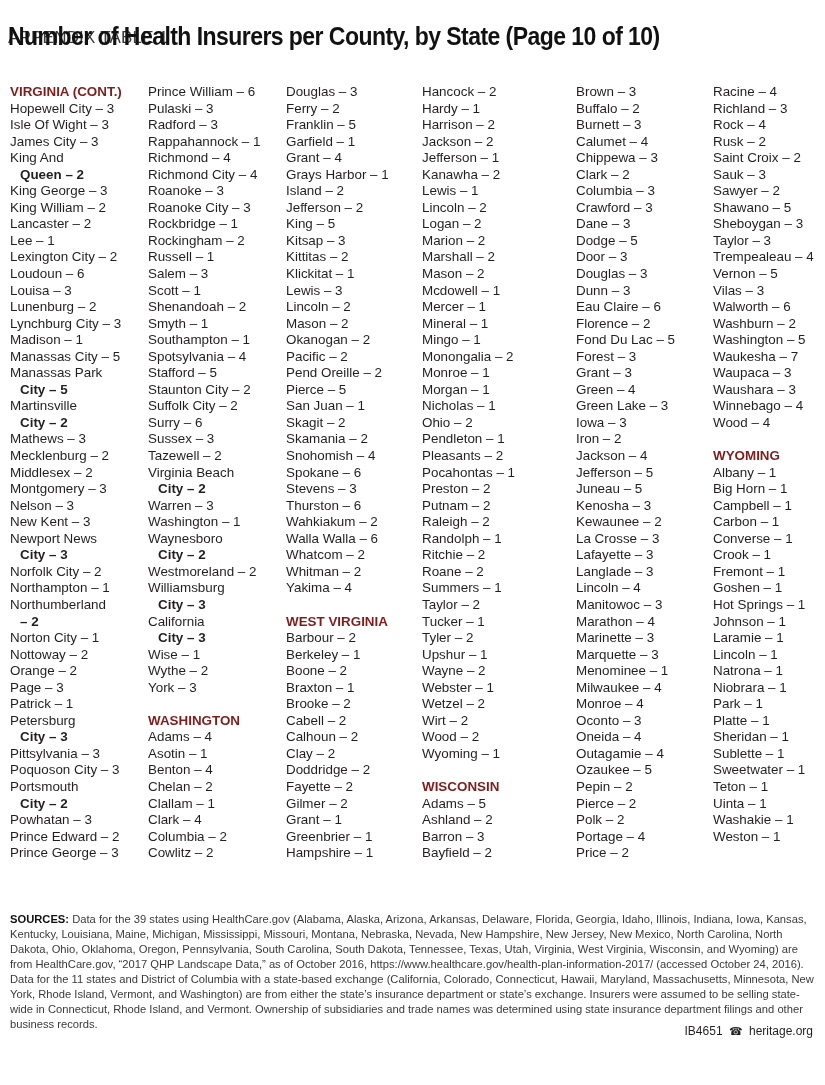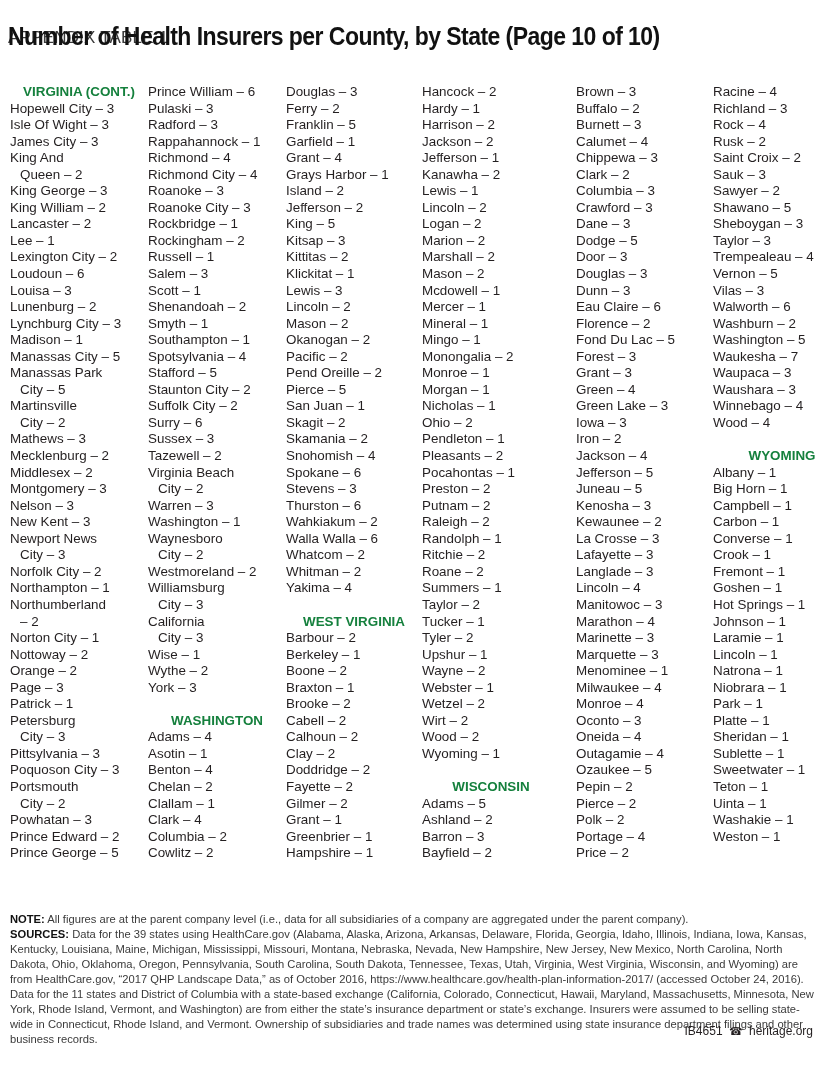--- a/index.html
+++ b/index.html
@@ -25,22 +25,22 @@
       display: flex;
     }
     .col { width: 138px; }
     .col:nth-child(3) { width: 136px; }
     .col:nth-child(4) { width: 138px; }
     .col:nth-child(5) { width: 137px; margin-left: 16px; }
     .line {
       font-size: 13.4px; line-height: 16.55px; height: 16.55px;
       white-space: nowrap; color: #231f20;
     }
-    .line.indent { padding-left: 10px; }
-    .line.head { font-weight: bold; color: #15803d; text-align: center; }
+    .line.indent { padding-left: 10px; font-weight: bold; }
+    .line.head { font-weight: bold; color: #7f1d1d; }
     .line.blank { }
     .notes {
       position: absolute; left: 10px; top: 912px; width: 805px;
       font-size: 11.2px; line-height: 15px; color: #3a3a3a;
     }
     .notes b { color: #111; }
     .footer {
       position: absolute; right: 12px; top: 1024px;
       font-size: 12px; color: #231f20; white-space: nowrap;
     }
@@ -93,21 +93,21 @@
       <div class="line">Page – 3</div>
       <div class="line">Patrick – 1</div>
       <div class="line">Petersburg</div>
       <div class="line indent">City – 3</div>
       <div class="line">Pittsylvania – 3</div>
       <div class="line">Poquoson City – 3</div>
       <div class="line">Portsmouth</div>
       <div class="line indent">City – 2</div>
       <div class="line">Powhatan – 3</div>
       <div class="line">Prince Edward – 2</div>
-      <div class="line">Prince George – 5</div>
+      <div class="line">Prince George – 3</div>
     </div>
     <div class="col">
       <div class="line">Prince William – 6</div>
       <div class="line">Pulaski – 3</div>
       <div class="line">Radford – 3</div>
       <div class="line">Rappahannock – 1</div>
       <div class="line">Richmond – 4</div>
       <div class="line">Richmond City – 4</div>
       <div class="line">Roanoke – 3</div>
       <div class="line">Roanoke City – 3</div>
@@ -342,21 +342,20 @@
       <div class="line">Sublette – 1</div>
       <div class="line">Sweetwater – 1</div>
       <div class="line">Teton – 1</div>
       <div class="line">Uinta – 1</div>
       <div class="line">Washakie – 1</div>
       <div class="line">Weston – 1</div>
     </div>
   </div>
 
 <div class="notes">
-  <div><b>NOTE:</b><span> All figures are at the parent company level (i.e., data for all subsidiaries of a company are aggregated under the parent company).</span></div>
   <div><b>SOURCES:</b><span> Data for the 39 states using HealthCare.gov (Alabama, Alaska, Arizona, Arkansas, Delaware, Florida, Georgia, Idaho, Illinois, Indiana, Iowa, Kansas, Kentucky, Louisiana, Maine, Michigan, Mississippi, Missouri, Montana, Nebraska, Nevada, New Hampshire, New Jersey, New Mexico, North Carolina, North Dakota, Ohio, Oklahoma, Oregon, Pennsylvania, South Carolina, South Dakota, Tennessee, Texas, Utah, Virginia, West Virginia, Wisconsin, and Wyoming) are from HealthCare.gov, “2017 QHP Landscape Data,” as of October 2016, https://www.healthcare.gov/health-plan-information-2017/ (accessed October 24, 2016). Data for the 11 states and District of Columbia with a state-based exchange (California, Colorado, Connecticut, Hawaii, Maryland, Massachusetts, Minnesota, New York, Rhode Island, Vermont, and Washington) are from either the state’s insurance department or state’s exchange. Insurers were assumed to be selling state-wide in Connecticut, Rhode Island, and Vermont. Ownership of subsidiaries and trade names was determined using state insurance department filings and other business records.</span></div>
 </div>
 
 <div class="footer">
   <span>IB4651</span>
   <span class="bell">☎</span>
   <span>heritage.org</span>
 </div>
 
 </body></html>

